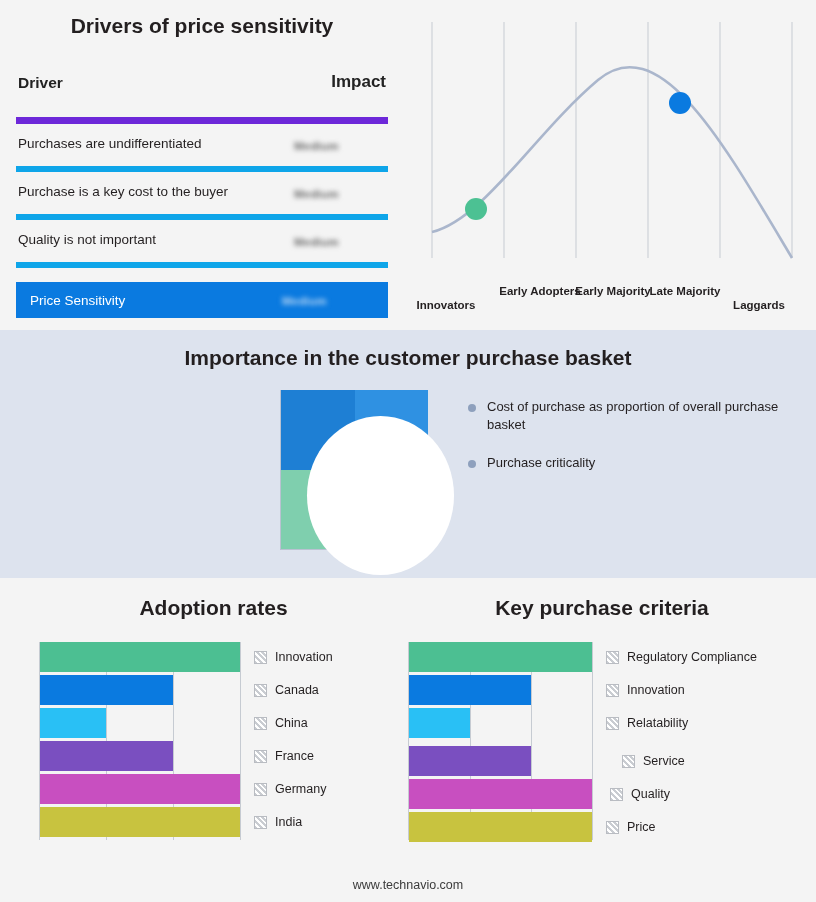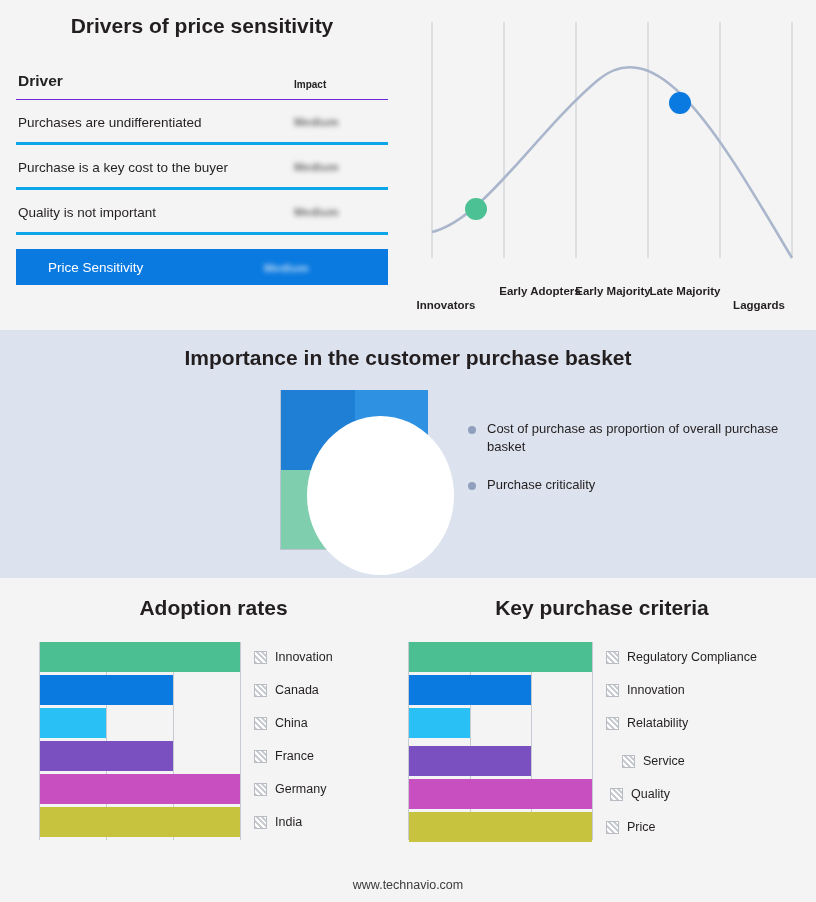--- a/index.html
+++ b/index.html
@@ -18,34 +18,34 @@
   .band-mid { position: absolute; left:0; top:330px; width:816px; height:248px; background:#dde3ee; }
   .band-bot { position: absolute; left:0; top:578px; width:816px; height:324px; background:#f4f4f4; }
 
   .section-title {
     font-size: 21px; font-weight: bold; text-align: center; color: #231f20;
   }
 
   
   .drivers { position:absolute; left:16px; top:14px; width:372px; }
   .drivers .section-title { margin-bottom: 34px; }
-  .drv-head { display:flex; align-items:flex-end; padding:0 2px 9px 2px; border-bottom:1px solid #6d28d9; }
+  .drv-head { display:flex; align-items:flex-end; padding:0 2px 25px 2px; border-bottom:7px solid #6d28d9; }
   .drv-head .c1 { flex:1; font-size:15.5px; font-weight:bold; }
-  .drv-head .c2 { width:92px; font-size:10px; font-weight:bold; text-align:left; }
-  .drv-row { display:flex; align-items:flex-end; padding:12px 2px 12px 2px; border-bottom:3px solid #0ea5e9;gap:12px; }
+  .drv-head .c2 { width:92px; font-size:17px; font-weight:bold; text-align:right; }
+  .drv-row { display:flex; align-items:flex-start; padding:12px 2px 12px 2px; border-bottom:6px solid #0ea5e9;gap:12px; }
   .drv-row .c1 { flex:1; font-size:13.5px; color:#231f20; }
   .drv-row .c2 { width:92px; }
   .blur {
     display:inline-block; font-size:11.5px; color:#6b6b6b; font-weight:600;
     filter: blur(2.4px); letter-spacing:.2px; user-select:none;
   }
   .blur.onblue { color:#bcd8f4; }
   .drv-total {
     margin-top:14px; background:#0a7ae0; color:#fff;
-    display:flex; align-items:center; height:36px; padding:0 32px;
+    display:flex; align-items:center; height:36px; padding:0 14px;
     box-shadow: 0 0 0 0 transparent;
   }
   .drv-total .c1 { flex:1; font-size:13.5px; }
   .drv-total .c2 { width:92px; }
 
   
   .lifecycle { position:absolute; left:416px; top:14px; width:384px; }
   .lifecycle .section-title { margin-bottom: 24px; }
   .lc-chart { position:relative; width:376px; height:252px; margin-left:8px; }
   .lc-labels { position:absolute; left:8px; top:278px; width:376px; height:40px; }
@@ -62,21 +62,21 @@
     position:absolute; left:0; top:0; width:148px; height:160px;
     display:grid; grid-template-columns:1fr 1fr; grid-template-rows:1fr 1fr;
     border-left:1px solid #b9c2d2; border-bottom:1px solid #b9c2d2;
   }
   .quad > div { width:100%; height:100%; }
   .dot-white {
     position:absolute; left:26px; top:26px; width:22px; height:22px;
     border-radius:50%; background:#fff;
   }
   .legend { position:absolute; left:190px; top:8px; width:320px; }
-  .leg-item { display:flex; align-items:flex-start; margin-bottom:16px;margin-top:22px; }
+  .leg-item { display:flex; align-items:flex-start; margin-bottom:16px; }
   .leg-dot { width:8px; height:8px; border-radius:50%; background:#8ea0bd; margin:6px 11px 0 0; flex:none; }
   .leg-txt { font-size:13px; line-height:18px; color:#231f20; }
 
   
   .adoption { position:absolute; left:16px; top:596px; width:372px;padding-left:23px; }
   .criteria { position:absolute; left:402px; top:596px; width:400px; }
   .adoption .section-title, .criteria .section-title { margin-bottom:22px; }
 
   .hbar-wrap { position:relative; }
   .hbar-plot { position:relative; border-left:1px solid #c6cbd2; }

